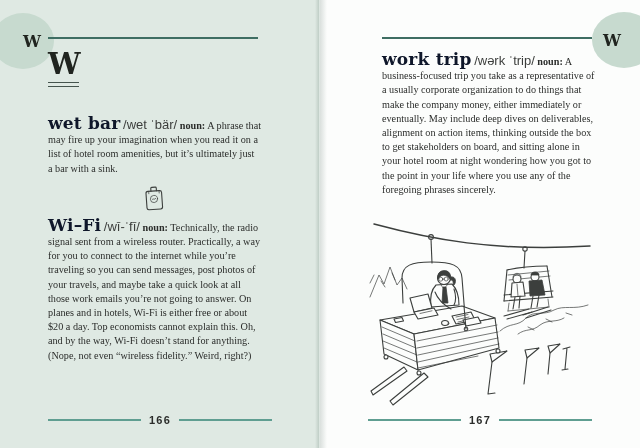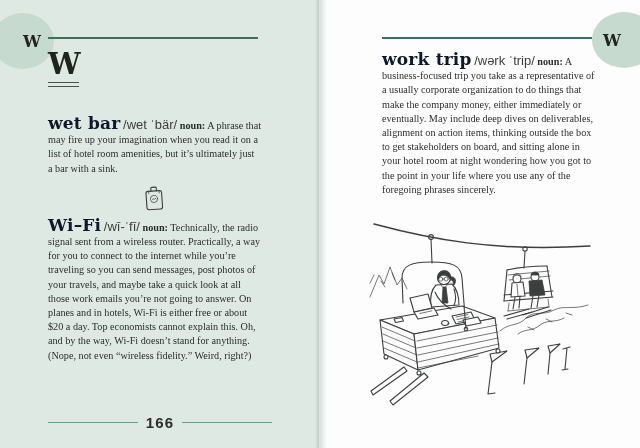--- a/index.html
+++ b/index.html
@@ -37,21 +37,21 @@
   .term { font-family:"DejaVu Serif", serif; font-weight:700; font-size:17px;
       color:#0f172a; letter-spacing:.2px; }
   .pron { font-family:"Liberation Sans", sans-serif; font-size:13px; color:#3c3e3c; }
   .pos  { font-weight:700; }
   .ital { }
 
   .divider { display:flex; justify-content:center; margin:9px 0 6px; }
 
   .footer { position:absolute; left:48px; right:48px; top:414px; display:flex; align-items:center; }
   .fline { flex:1; height:1.6px; background:#5f9e91; }
-  .pnum  { font-family:"Liberation Sans", sans-serif; font-weight:700; font-size:15px;
+  .pnum  { font-family:"Liberation Sans", sans-serif; font-weight:700; font-size:11px;
       letter-spacing:1.2px; color:#2b2d2b; margin:0 8px; }
 
   .illustration { position:absolute; left:48px; top:221px; }
   .ln { fill:none; stroke:#3c3f3d; stroke-width:1.1; stroke-linecap:round; stroke-linejoin:round; }
   .fw { fill:#fcfdfc; stroke:#3c3f3d; stroke-width:1.1; stroke-linejoin:round; }
   .fd { fill:#3c3f3d; stroke:#3c3f3d; stroke-width:.8; stroke-linejoin:round; }
   .thin { stroke-width:.7; }
 </style>
 </head>
 <body>
@@ -206,15 +206,20 @@
         <path class="ln thin" d="M80.4,100.8 a2,2 0 0 1 0,3"></path>
         <polygon class="fw" points="26,98 34,96.5 35.5,100 27.5,101.5"></polygon>
 
         <path class="ln" d="M67,71 C70,79 76,84 83,88 M86,68 C88,74 88,80 86,84"></path>
 
         <path class="ln" d="M96,85 L98,108"></path>
         <circle class="ln" cx="98" cy="108" r="1.8"></circle>
       </g>
     </svg>
 
+    <div class="footer">
+      <span class="fline"></span>
+      <span class="pnum">167</span>
+      <span class="fline"></span>
+    </div>
   </div>
 
 </div>
 
 </body></html>

